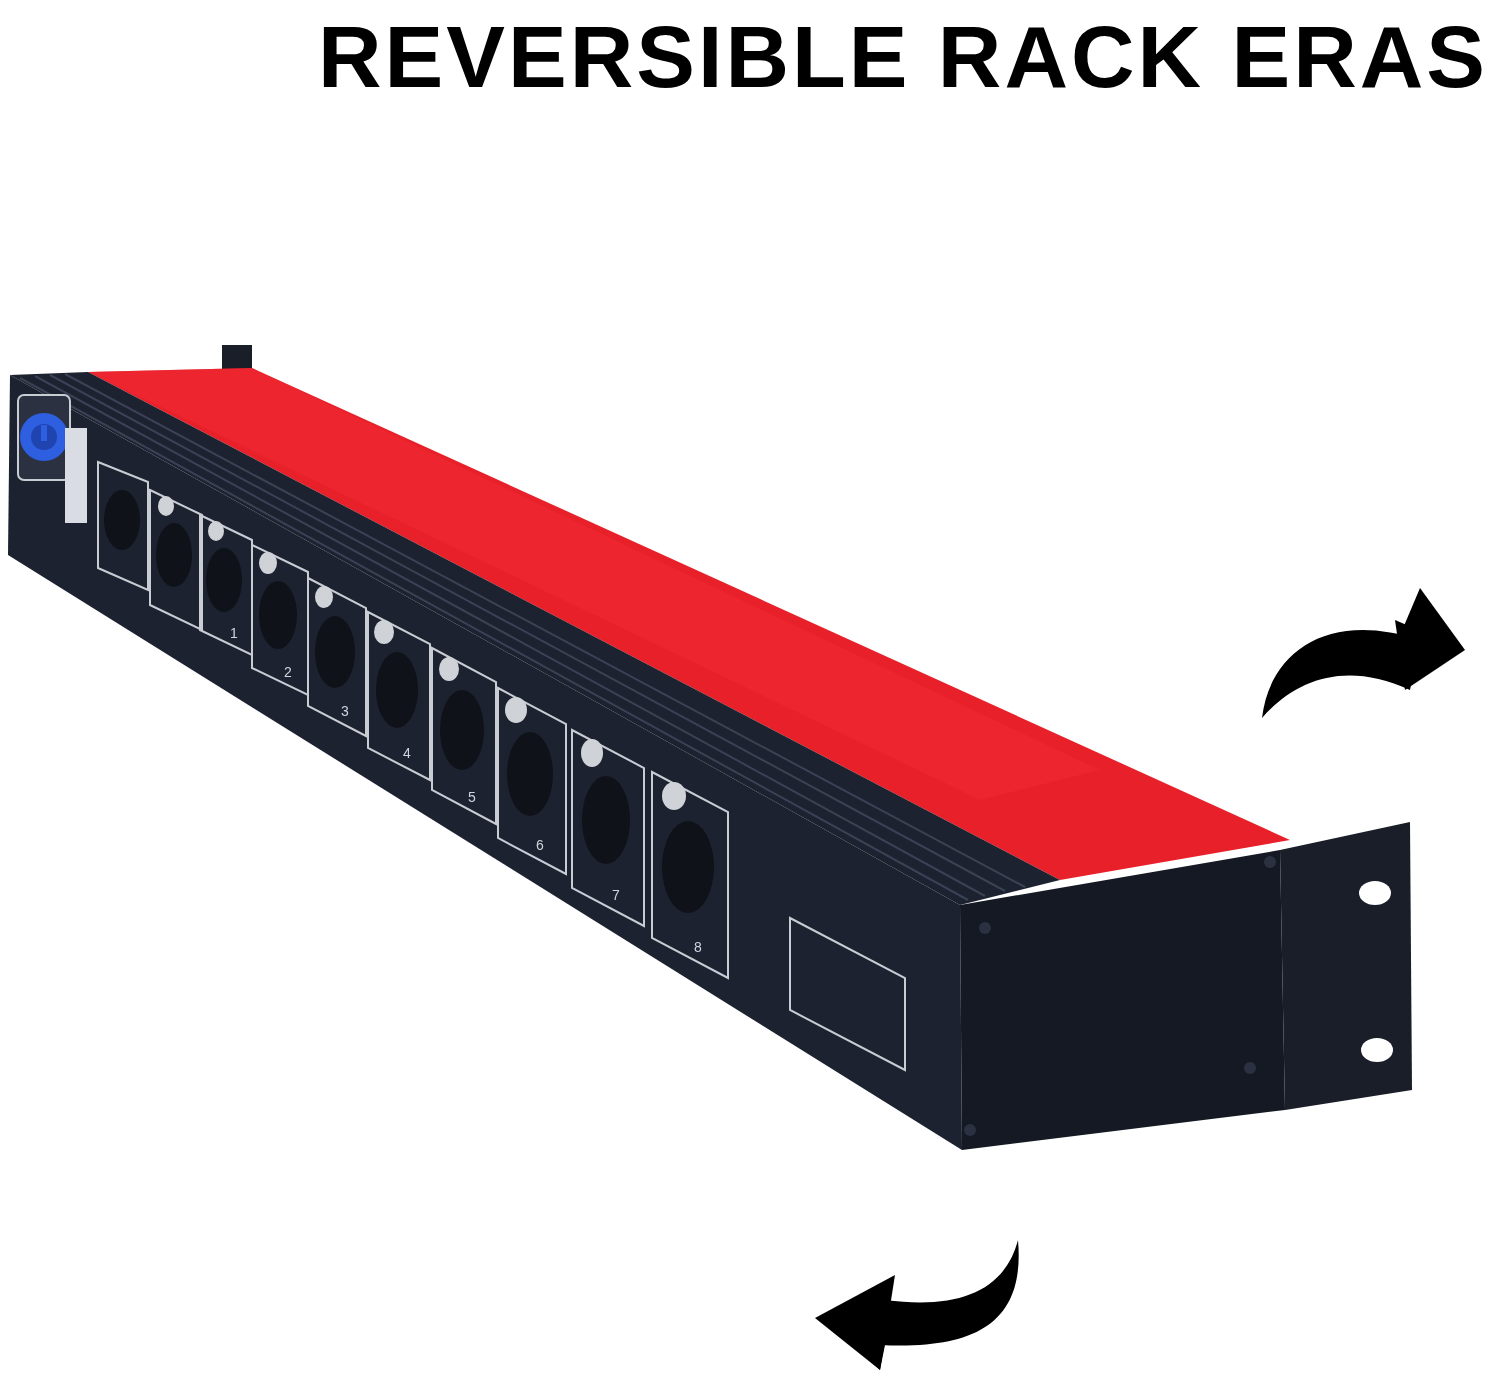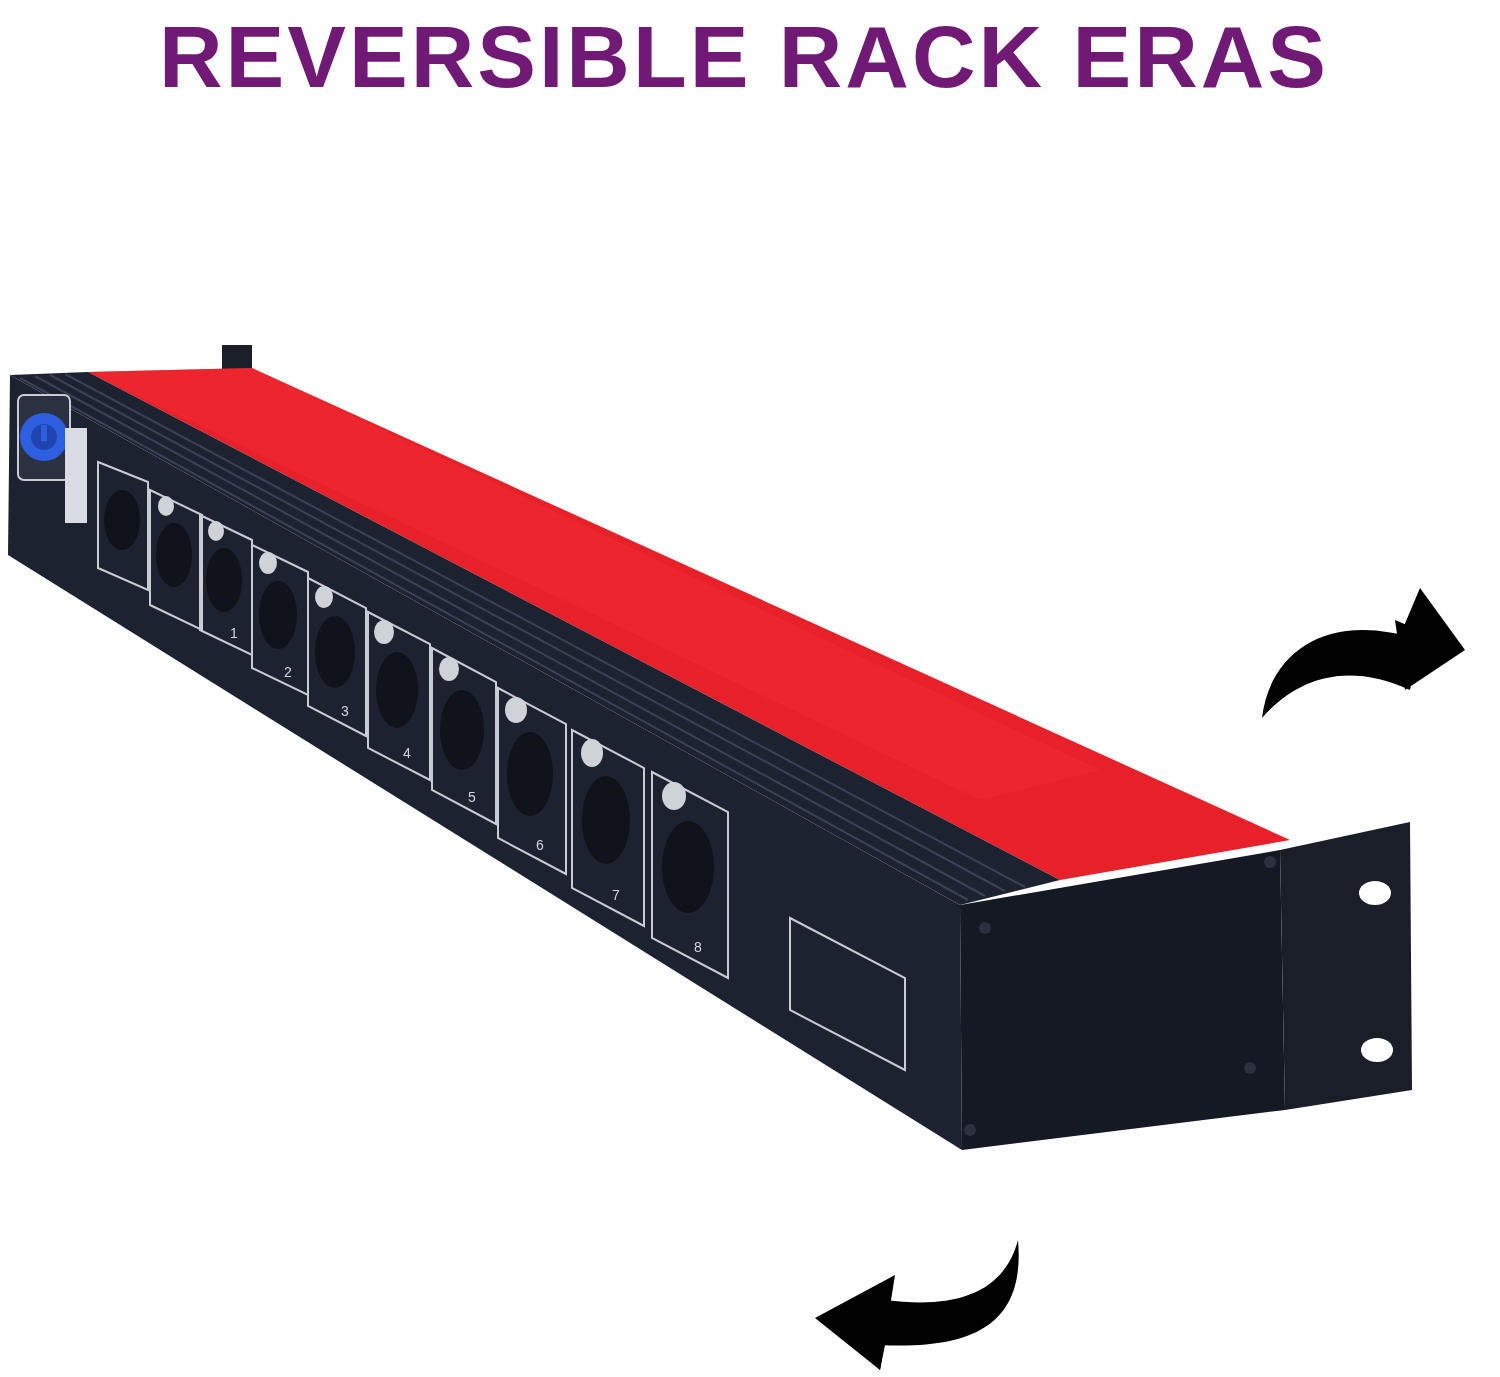--- a/index.html
+++ b/index.html
@@ -1,18 +1,18 @@
 <!DOCTYPE html>
 <html><head>
 <meta charset="utf-8">
 <style>
   html,body{margin:0;padding:0;background:#ffffff;}
   body{width:1500px;height:1377px;position:relative;overflow:hidden;font-family:"Liberation Sans",sans-serif;}
-  .title{position:absolute;left:0;top:6px;width:1500px;text-align:center;padding-right:12px;box-sizing:border-box;
-    font-family:"Liberation Sans",sans-serif;font-weight:bold;font-size:88px;letter-spacing:3px;color:#701a75;}
+  .title{position:absolute;left:0;top:6px;width:1500px;text-align:right;padding-right:12px;box-sizing:border-box;
+    font-family:"Liberation Sans",sans-serif;font-weight:bold;font-size:88px;letter-spacing:3px;color:#000000;}
   svg{position:absolute;left:0;top:0;}
   .portnum{font-family:"Liberation Sans",sans-serif;font-size:14px;fill:#d0d4dc;}
 </style>
 </head>
 <body>
 
 <div class="title">REVERSIBLE RACK ERAS</div>
 
 <svg width="1500" height="1377" viewBox="0 0 1500 1377">
 

